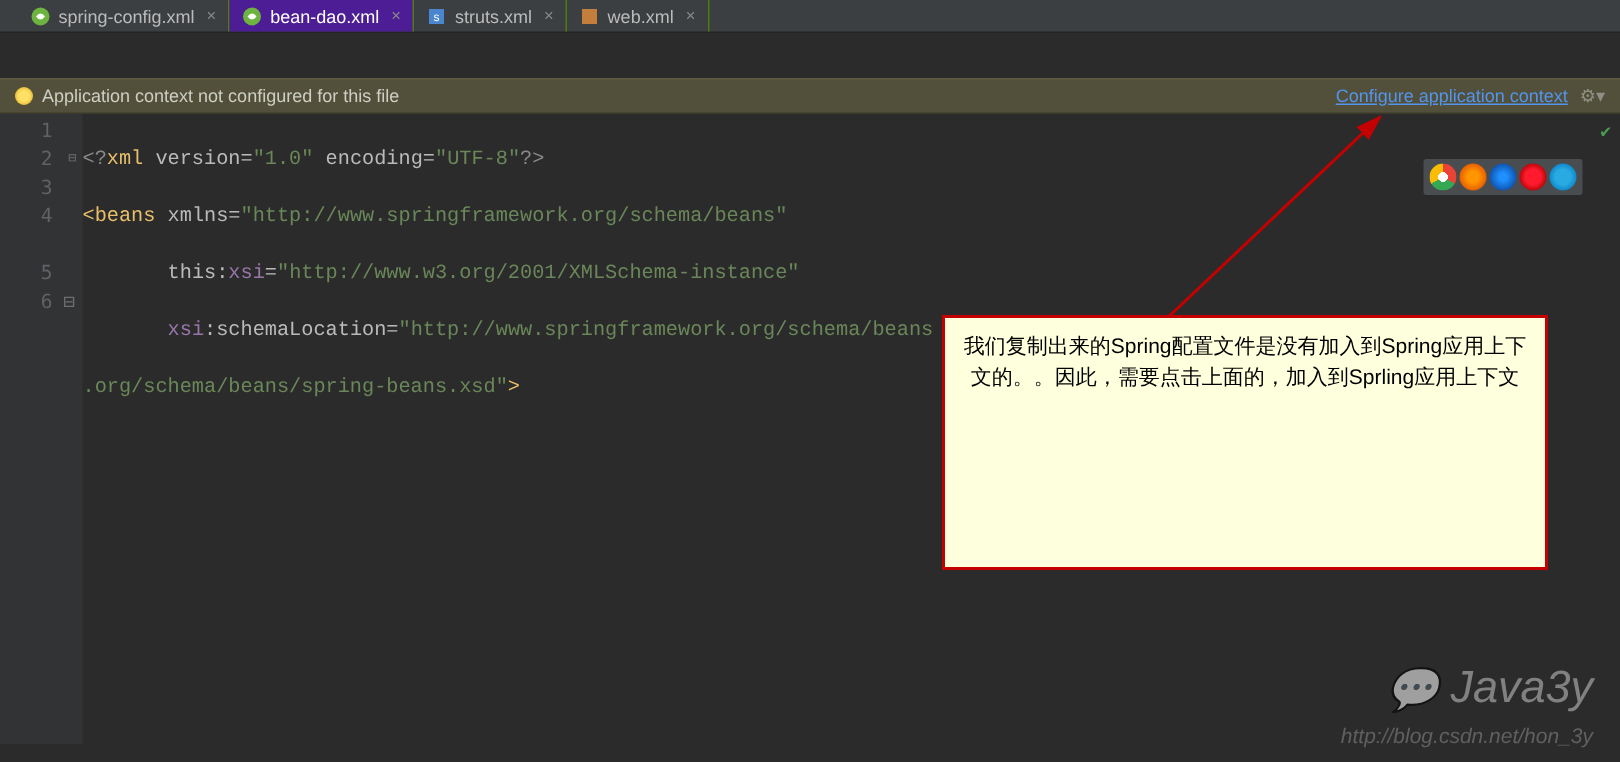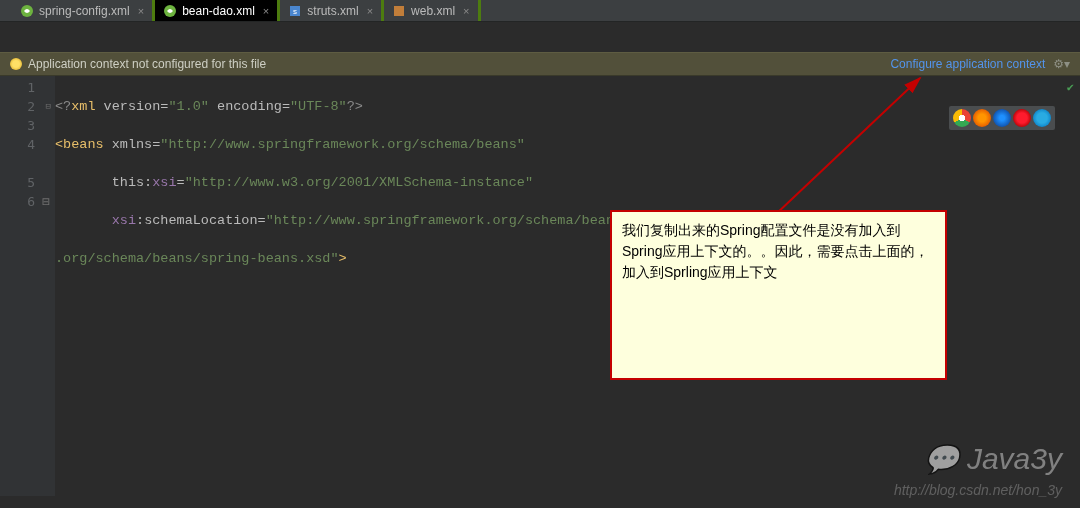--- a/index.html
+++ b/index.html
@@ -20,26 +20,26 @@
       border-bottom: 1px solid #232525;
       align-items: center;
       padding-left: 12px;
     }
     .tab {
       display: flex;
       align-items: center;
       padding: 10px 8px;
       height: 100%;
       gap: 5px;
-      border-right: 3px solid #4d7c0f;
+      border-right: 1px solid #4d7c0f;
       cursor: pointer;
       color: #bbbbbb;
     }
     .tab.active {
-      background: #000000;
+      background: #4c1d95;
       color: #ffffff;
     }
     .tab-icon {
       width: 14px;
       height: 14px;
       display: inline-flex;
       align-items: center;
       justify-content: center;
     }
     .tab-close {
@@ -71,20 +71,21 @@
       background: radial-gradient(circle, #ffe066 40%, #d4a017 100%);
       margin-right: 2px;
     }
     .banner-right {
       display: flex;
       align-items: center;
       gap: 8px;
     }
     .banner-link {
       color: #5394ec;
+      text-decoration: underline;
       cursor: pointer;
     }
     .gear {
       color: #8e9085;
       font-size: 12px;
     }
     .editor-area {
       display: flex;
       height: 420px;
       position: relative;
@@ -142,31 +143,32 @@
       font-size: 10px;
     }
     .chrome { background: radial-gradient(circle at 50% 50%, #fff 0 25%, transparent 26%), conic-gradient(#ea4335 0 120deg, #34a853 120deg 240deg, #fbbc05 240deg 360deg); }
     .firefox { background: radial-gradient(circle, #ff9500 30%, #e66000 70%); }
     .safari { background: radial-gradient(circle, #1e90ff 20%, #0b3d91 90%); }
     .opera { background: radial-gradient(ellipse, #ff1b2d 40%, #a70000 80%); }
     .ie { background: radial-gradient(circle, #29abe2 40%, #0071bc 90%); }
     .callout {
       position: absolute;
       top: 210px;
-      left: 610px;
-      width: 337px;
+      left: 628px;
+      width: 404px;
       height: 170px;
       background: #feffdd;
       border: 2px solid #c40000;
       padding: 8px 10px;
       font-family: 'SimSun', 'Microsoft YaHei', sans-serif;
       font-size: 14px;
       color: #000;
       line-height: 1.5;
       z-index: 5;
+      text-align: center;
     }
     .arrow-svg {
       position: absolute;
       top: 70px;
       left: 770px;
       z-index: 4;
       pointer-events: none;
     }
     .watermark {
       position: absolute;

